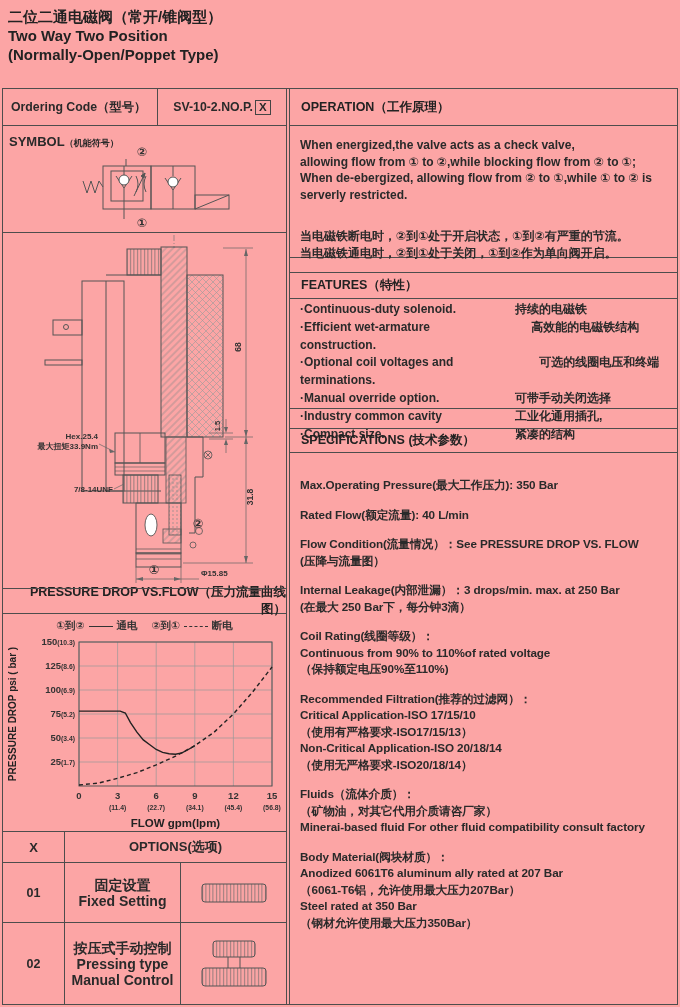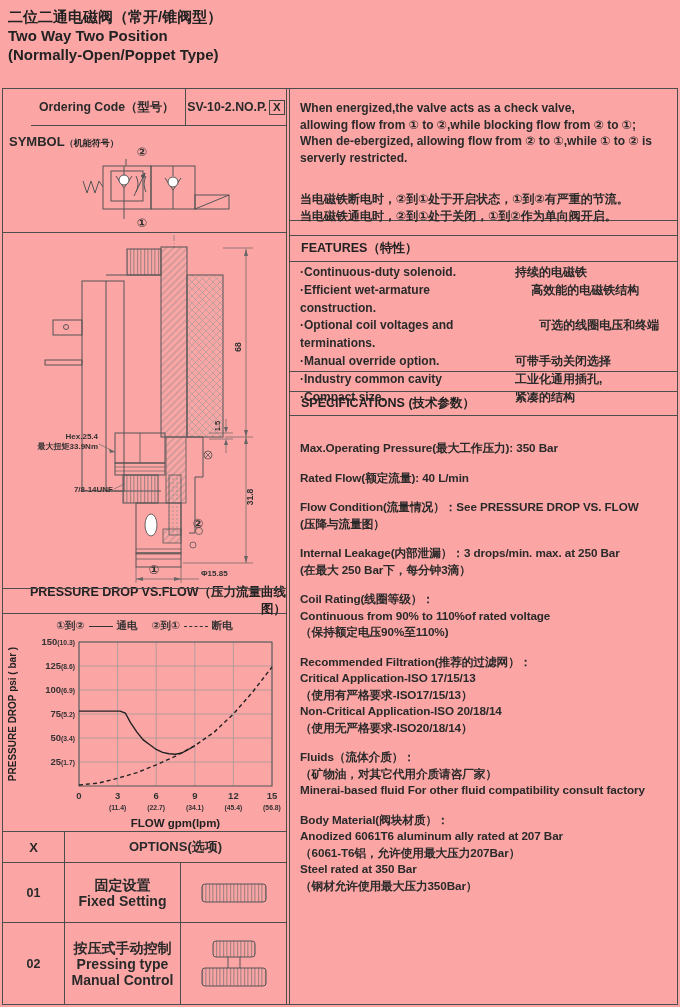--- a/index.html
+++ b/index.html
@@ -10,21 +10,21 @@
     overflow: hidden;
     font-weight: bold;
   }
   .title-block { position: absolute; top: 7px; left: 8px; line-height: 19px; font-size: 15px; color: #222; }
   .main { position: absolute; top: 88px; left: 2px; width: 676px; height: 917px; border: 1px solid #4d4d4d; display: flex; }
   .col-left { width: 284px; border-right: 1px solid #4d4d4d; display: flex; flex-direction: column; }
   .col-right { flex: 1; border-left: 1px solid #4d4d4d; margin-left: 2px; display: flex; flex-direction: column; }
   .row { border-bottom: 1px solid #4d4d4d; }
   .hdr { font-size: 12.5px; display: flex; align-items: center; padding-left: 11px; color: #222; }
   
-  .ordering-row { height: 37px; display: flex; margin-left: 28px; }
+  .ordering-row { height: 37px; display: flex; }
   .ordering-label { width: 155px; border-right: 1px solid #4d4d4d; display: flex; align-items: center; padding-left: 8px; font-size: 12.3px; }
   .ordering-code { flex: 1; display: flex; align-items: center; justify-content: center; font-size: 12.3px; }
   .xbox { display: inline-block; border: 1px solid #444; padding: 0 3px; margin-left: 2px; font-size: 11.5px; line-height: 13px; }
   .symbol-cell { height: 107px; position: relative; }
   .symbol-label { position: absolute; top: 8px; left: 6px; font-size: 13px; }
   .symbol-label .zh { font-size: 9px; }
   .drawing-cell { height: 356px; position: relative; }
   .chart-hdr { height: 25px; text-align: right; }
   .chart-cell { height: 218px; position: relative; }
   .chart-legend { position: absolute; top: 5px; left: 0; width: 100%; display: flex; justify-content: center; font-size: 10.5px; color: #333; align-items: center; }
@@ -306,20 +306,21 @@
               <line x1="27" y1="17" x2="27" y2="28" stroke="#555" stroke-width="1"></line>
               <line x1="39" y1="17" x2="39" y2="28" stroke="#555" stroke-width="1"></line>
               <rect x="1" y="28" width="64" height="18" rx="3" fill="url(#knurl)" stroke="#555" stroke-width="1"></rect>
             </svg>
           </div>
         </div>
       </div>
     </div>
 
     <div class="col-right">
+      <div class="op-hdr hdr row">OPERATION（工作原理）</div>
       <div class="op-body row">
         <div id="op-en">
             <div>When energized,the valve acts as a check valve,</div>
             <div>allowing flow from ① to ②,while blocking flow from ② to ①;</div>
             <div>When de-ebergized, allowing flow from ② to ①,while ① to ② is</div>
             <div>serverly restricted.</div>
           </div>
         <div id="op-zh" class="op-zh">
             <div>当电磁铁断电时，②到①处于开启状态，①到②有严重的节流。</div>
             <div>当电磁铁通电时，②到①处于关闭，①到②作为单向阀开启。</div>
@@ -370,21 +371,21 @@
             <div>Internal Leakage(内部泄漏）：3 drops/min. max. at 250 Bar</div>
             <div>(在最大 250 Bar下，每分钟3滴）</div>
           </div>
           <div class="spec-para">
             <div>Coil Rating(线圈等级）：</div>
             <div>Continuous from 90% to 110%of rated voltage</div>
             <div>（保持额定电压90%至110%)</div>
           </div>
           <div class="spec-para">
             <div>Recommended Filtration(推荐的过滤网）：</div>
-            <div>Critical Application-ISO 17/15/13</div>
+            <div>Critical Application-ISO 17/15/10</div>
             <div>（使用有严格要求-ISO17/15/13）</div>
             <div>Non-Critical Application-ISO 20/18/14</div>
             <div>（使用无严格要求-ISO20/18/14）</div>
           </div>
           <div class="spec-para">
             <div>Fluids（流体介质）：</div>
             <div>（矿物油，对其它代用介质请咨厂家）</div>
             <div>Minerai-based fluid For other  fluid compatibility consult  factory</div>
           </div>
           <div class="spec-para">

